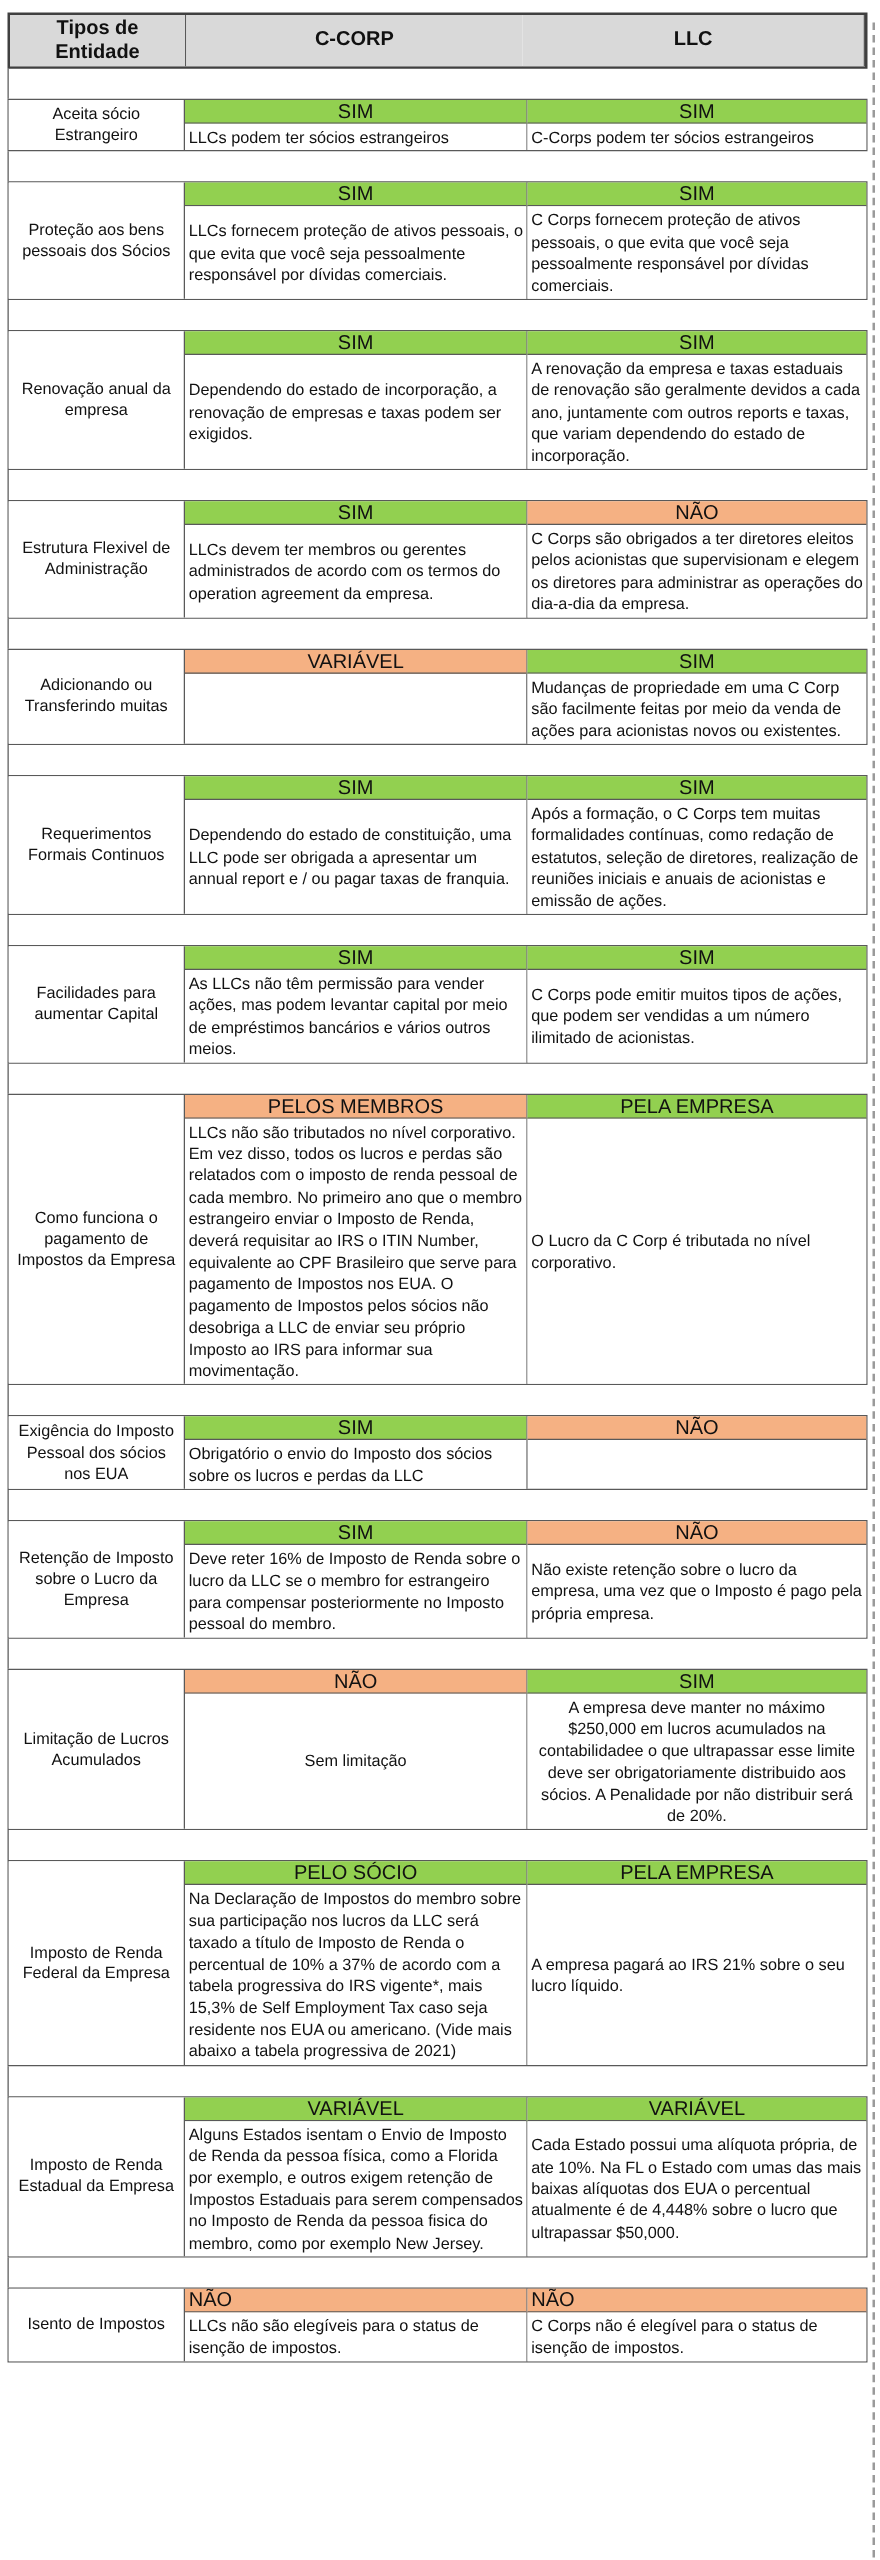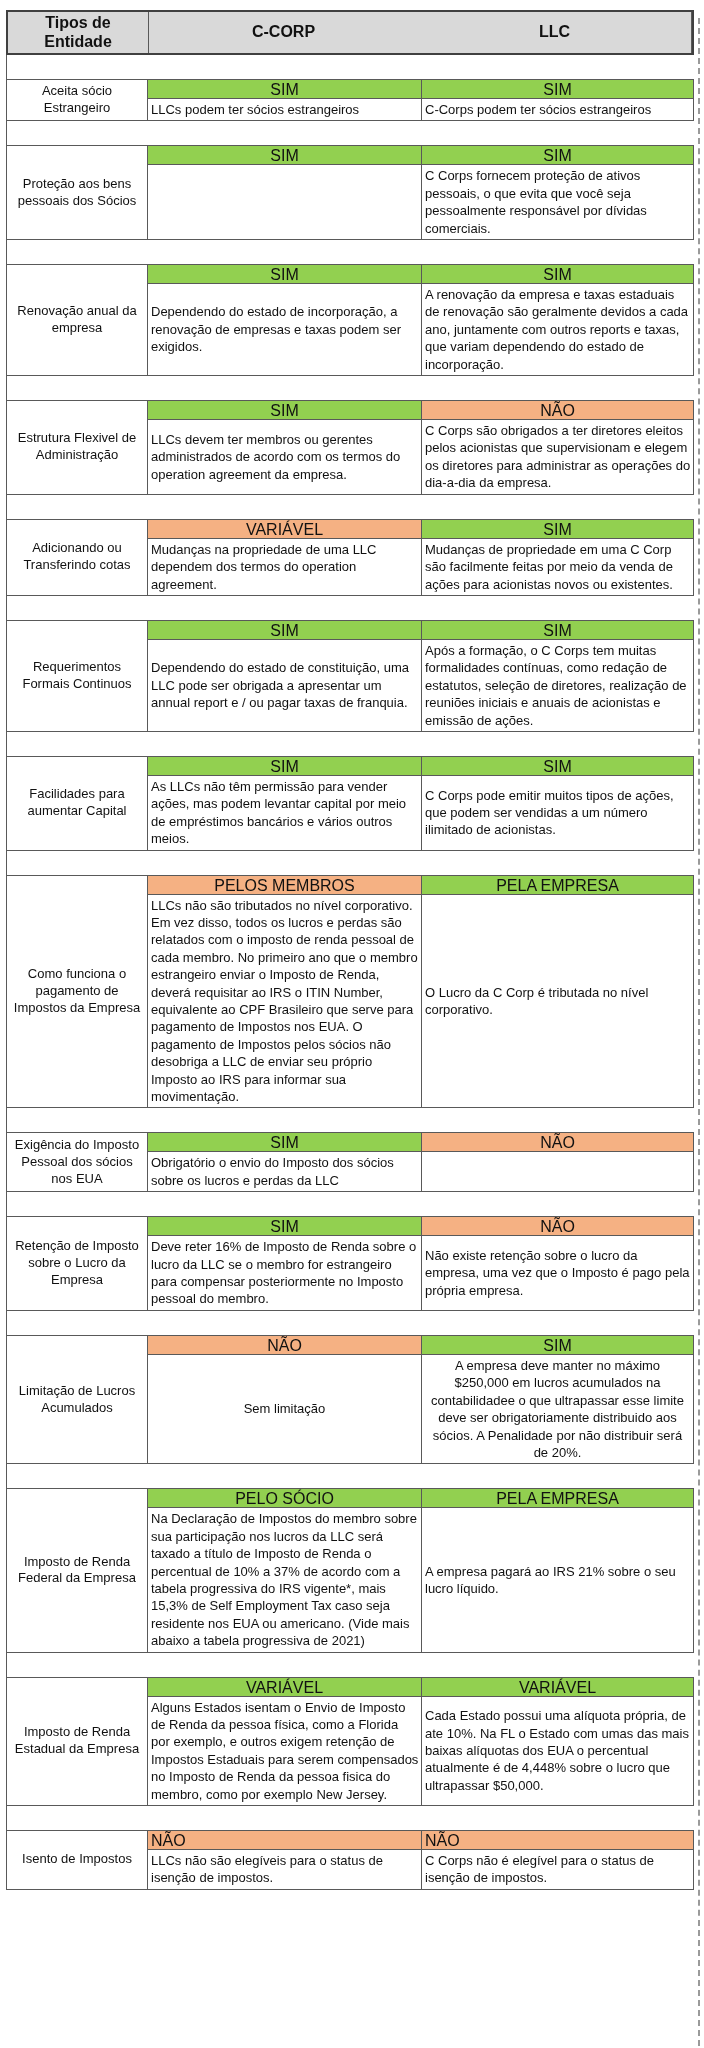--- a/index.html
+++ b/index.html
@@ -124,20 +124,21 @@
       <div class="badge green">SIM</div>
       <div class="text">C-Corps podem ter sócios estrangeiros</div>
     </div>
   </div>
 
   <div class="spacer"></div>
   <div class="section">
     <div class="feature c1">Proteção aos bens pessoais dos Sócios</div>
     <div class="col c2">
       <div class="badge green">SIM</div>
+      <div class="text">LLCs fornecem proteção de ativos pessoais, o que evita que você seja pessoalmente responsável por dívidas comerciais.</div>
     </div>
     <div class="col c3">
       <div class="badge green">SIM</div>
       <div class="text">C Corps fornecem proteção de ativos pessoais, o que evita que você seja pessoalmente responsável por dívidas comerciais.</div>
     </div>
   </div>
 
   <div class="spacer"></div>
   <div class="section">
     <div class="feature c1">Renovação anual da empresa</div>
@@ -159,24 +160,23 @@
       <div class="text">LLCs devem ter membros ou gerentes administrados de acordo com os termos do operation agreement da empresa.</div>
     </div>
     <div class="col c3">
       <div class="badge orange">NÃO</div>
       <div class="text">C Corps são obrigados a ter diretores eleitos pelos acionistas que supervisionam e elegem os diretores para administrar as operações do dia-a-dia da empresa.</div>
     </div>
   </div>
 
   <div class="spacer"></div>
   <div class="section">
-    <div class="feature c1">Adicionando ou Transferindo cotas</div>
+    <div class="feature c1">Adicionando ou Transferindo muitas</div>
     <div class="col c2">
       <div class="badge orange">VARIÁVEL</div>
-      <div class="text">Mudanças na propriedade de uma LLC dependem dos termos do operation agreement.</div>
     </div>
     <div class="col c3">
       <div class="badge green">SIM</div>
       <div class="text">Mudanças de propriedade em uma C Corp são facilmente feitas por meio da venda de ações para acionistas novos ou existentes.</div>
     </div>
   </div>
 
   <div class="spacer"></div>
   <div class="section">
     <div class="feature c1">Requerimentos Formais Continuos</div>

